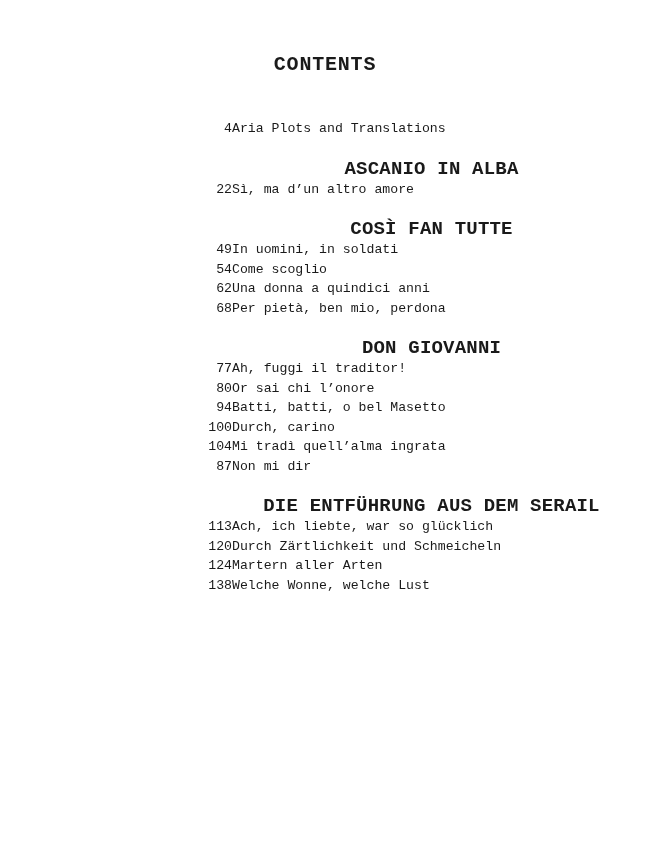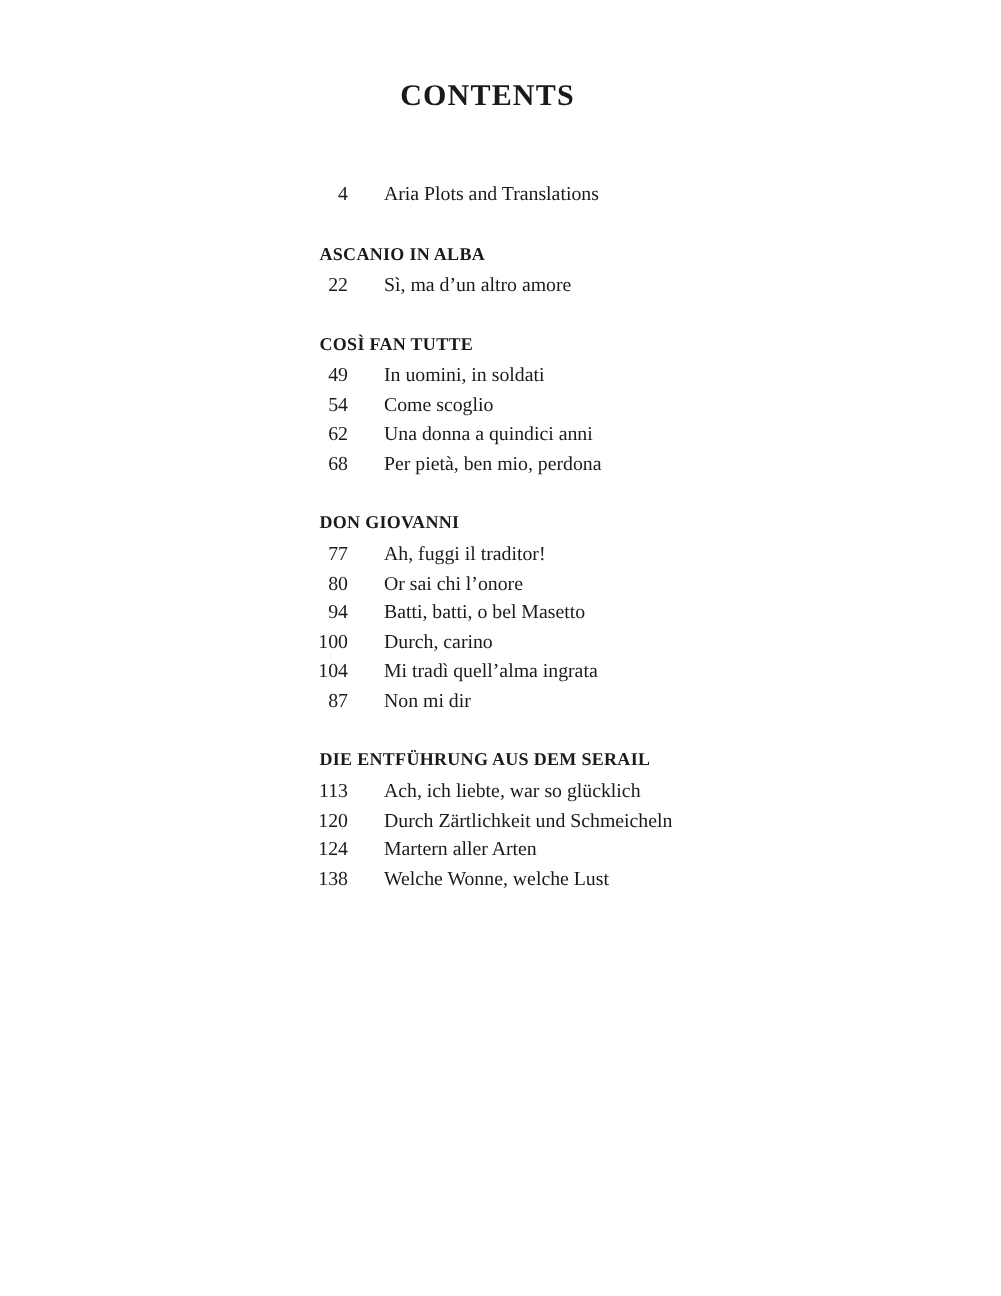--- a/index.html
+++ b/index.html
@@ -4,21 +4,21 @@
 <style>
   :root { --text:#1a1a1a; --bg:#ffffff; }
   * { margin:0; padding:0; box-sizing:border-box; }
   html,body { background:#fff; }
   .page {
     position: relative;
     width: 667px;
     height: 864px;
     background: var(--bg);
     overflow: hidden;
-    font-family: Liberation Serif, serif;
+    font-family: Liberation Mono, monospace;
     color: var(--text);
   }
   .toc-title {
     position: absolute;
     top: 54px;
     left: 0;
     width: 650px;
     text-align: center;
     font-size: 20px;
     line-height: 21px;
@@ -26,38 +26,39 @@
     letter-spacing: 0.8px;
   }
   .toc-body {
     position: absolute;
     top: 119px;
     left: 180px;
     width: 470px;
   }
   .toc-section { margin-bottom: 20px; }
   .opera-header {
-    font-size: 12px;
+    font-size: 19px;
     line-height: 21px;
     font-weight: 700;
     letter-spacing: 0.2px;
     margin-left: 33px;
+    text-align: center;
   }
   .toc-entry {
     display: flex;
     align-items: baseline;
     font-size: 13.2px;
     line-height: 19.5px;
   }
   .page-number {
     width: 52px;
     text-align: right;
     flex: 0 0 52px;
   }
-  .aria-title { margin-left: 24px; white-space: nowrap; }
+  .aria-title { margin-left: 0; white-space: nowrap; }
 </style>
 </head>
 <body>
 
 <div class="page">
   <h1 class="toc-title">CONTENTS</h1>
   <div class="toc-body">
       <section class="toc-section">
         <div class="toc-entry">
           <span class="page-number">4</span>

